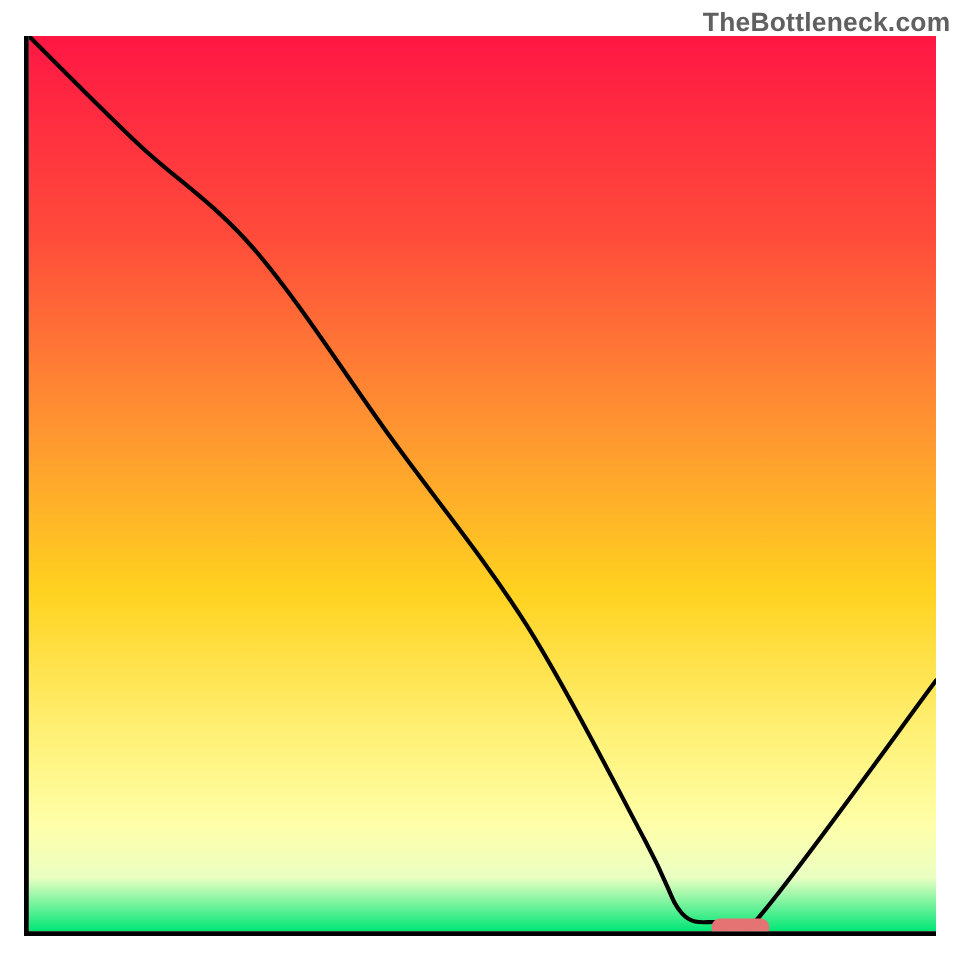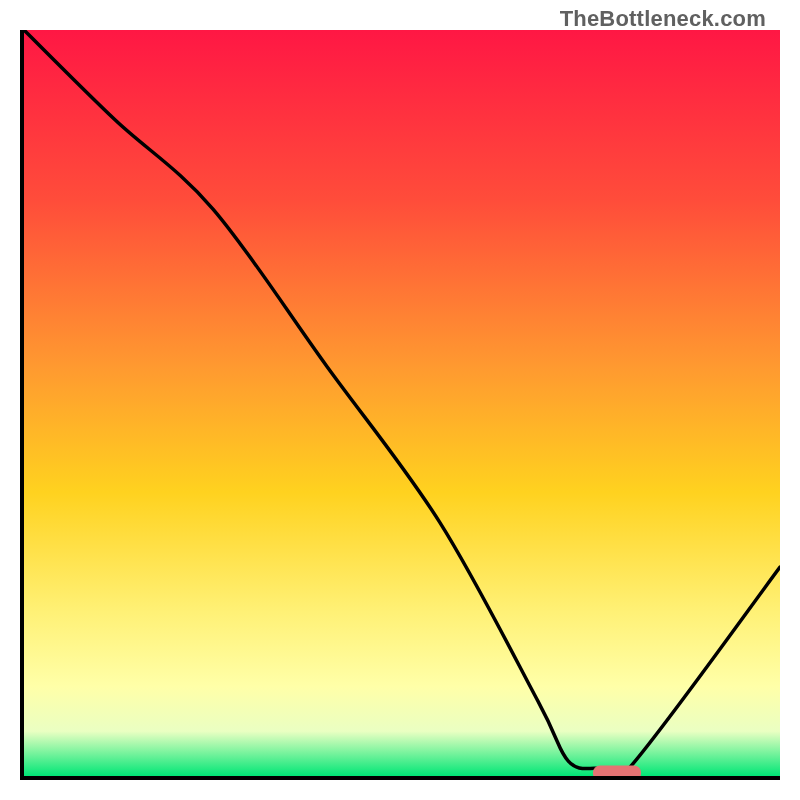--- a/index.html
+++ b/index.html
@@ -7,21 +7,21 @@
     width: 800px;
     height: 800px;
     background: #fff;
     font-family: Arial, sans-serif;
     position: relative;
     overflow: hidden;
   }
   .watermark {
     position: absolute;
     top: 6px;
-    right: 34px;
+    right: 8px;
     font-size: 22px;
     font-weight: bold;
     color: #606060;
     letter-spacing: 0.2px;
     z-index: 10;
   }
   .plot-area {
     position: absolute;
     left: 20px;
     top: 30px;

